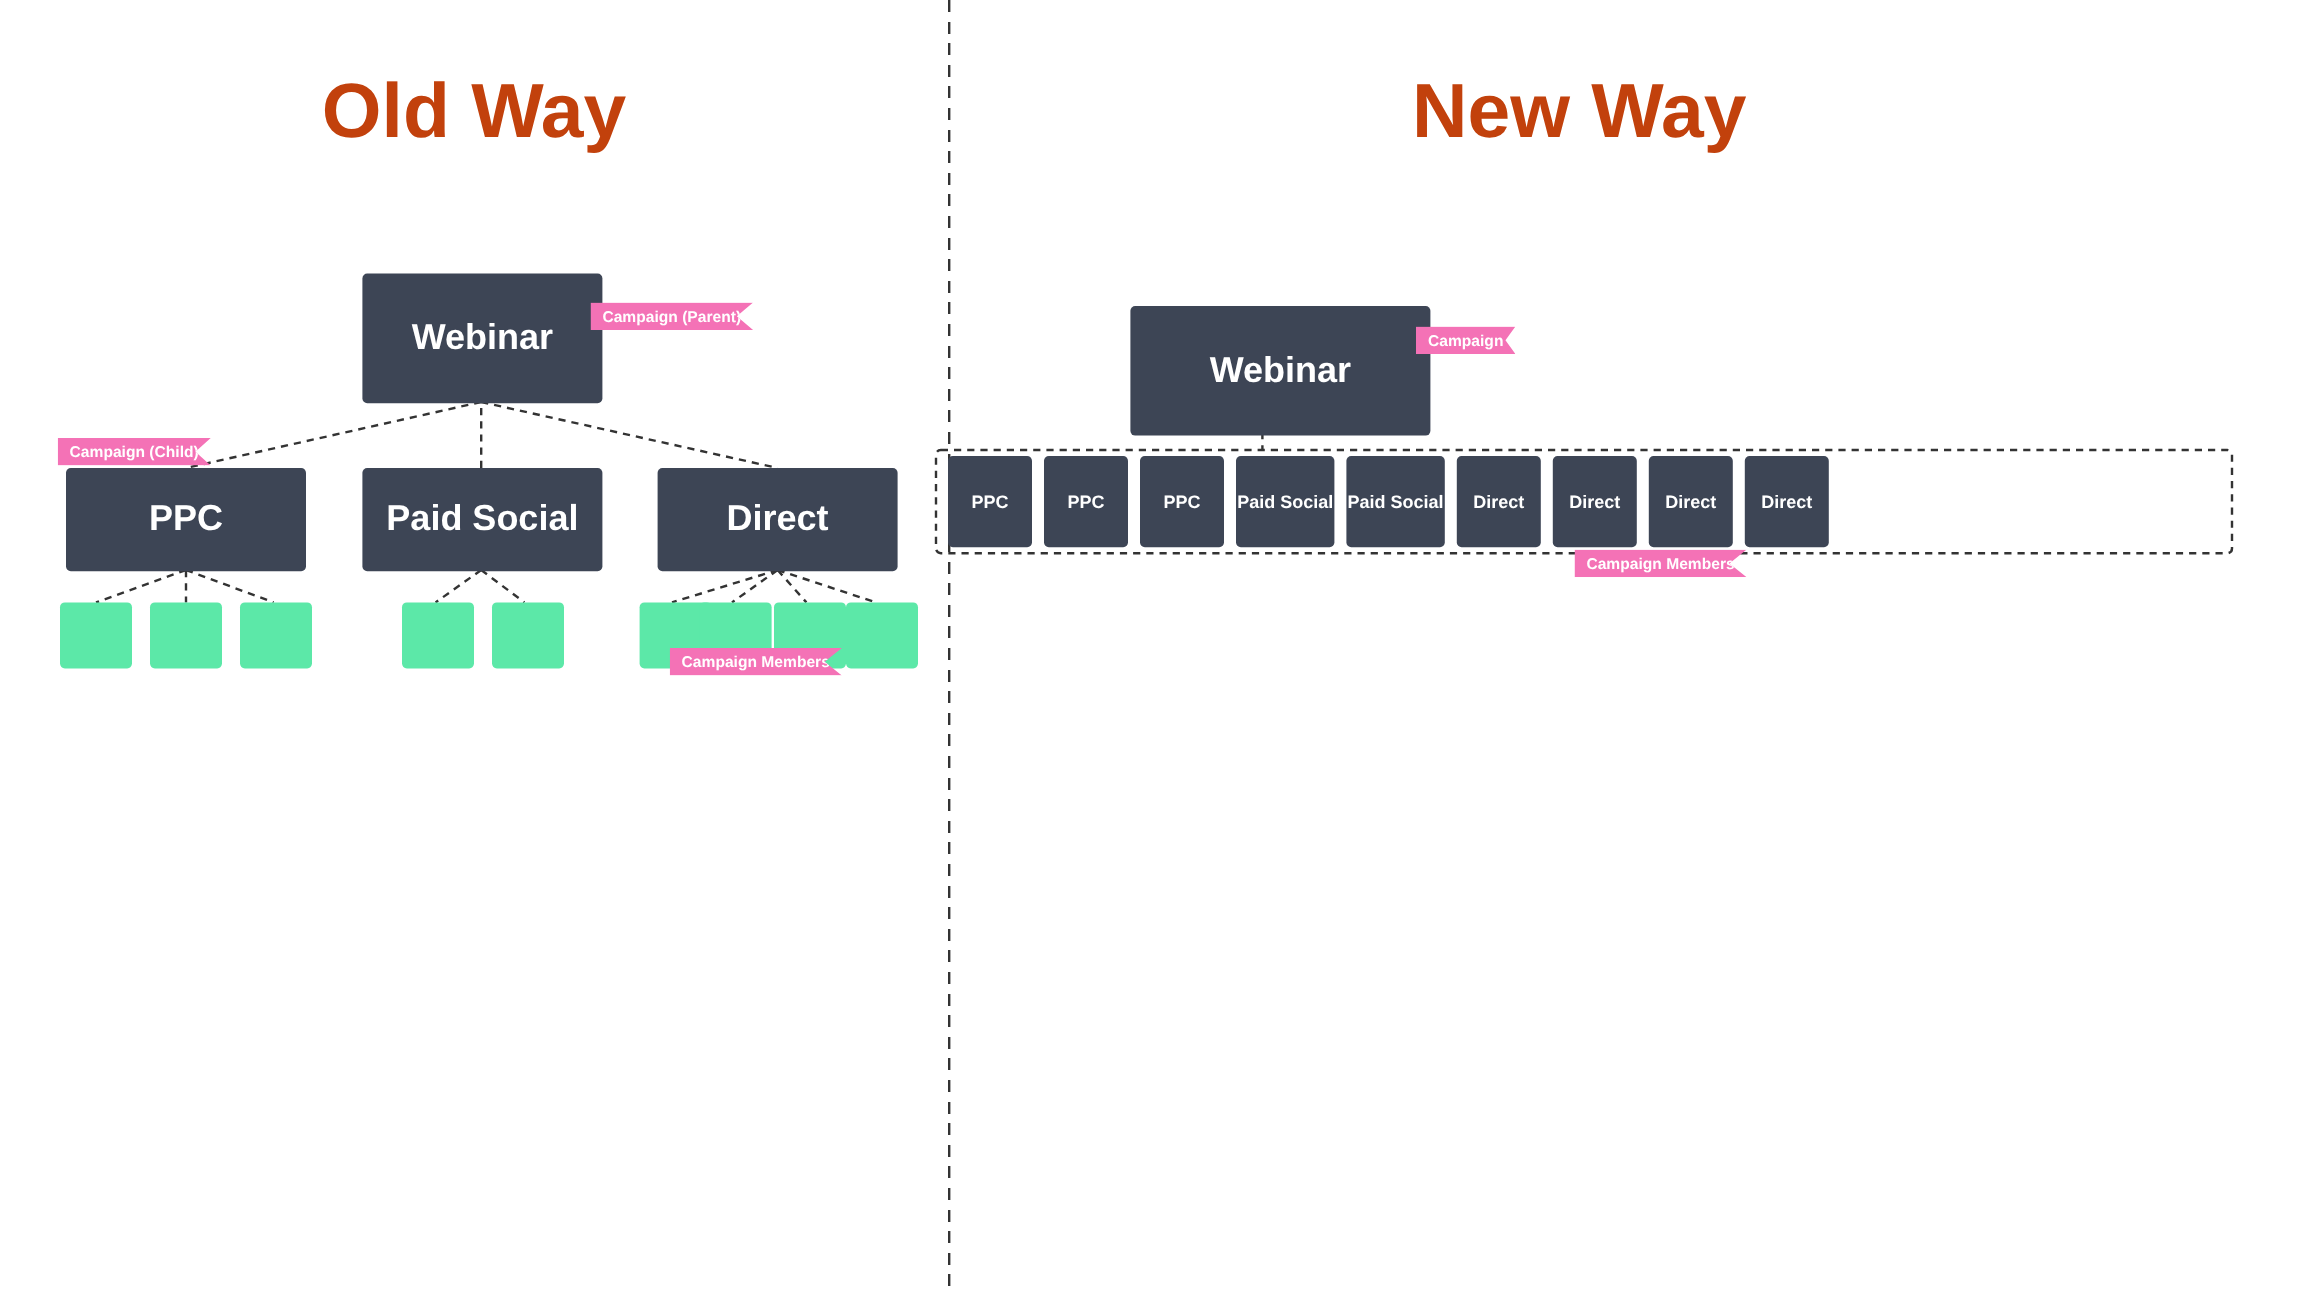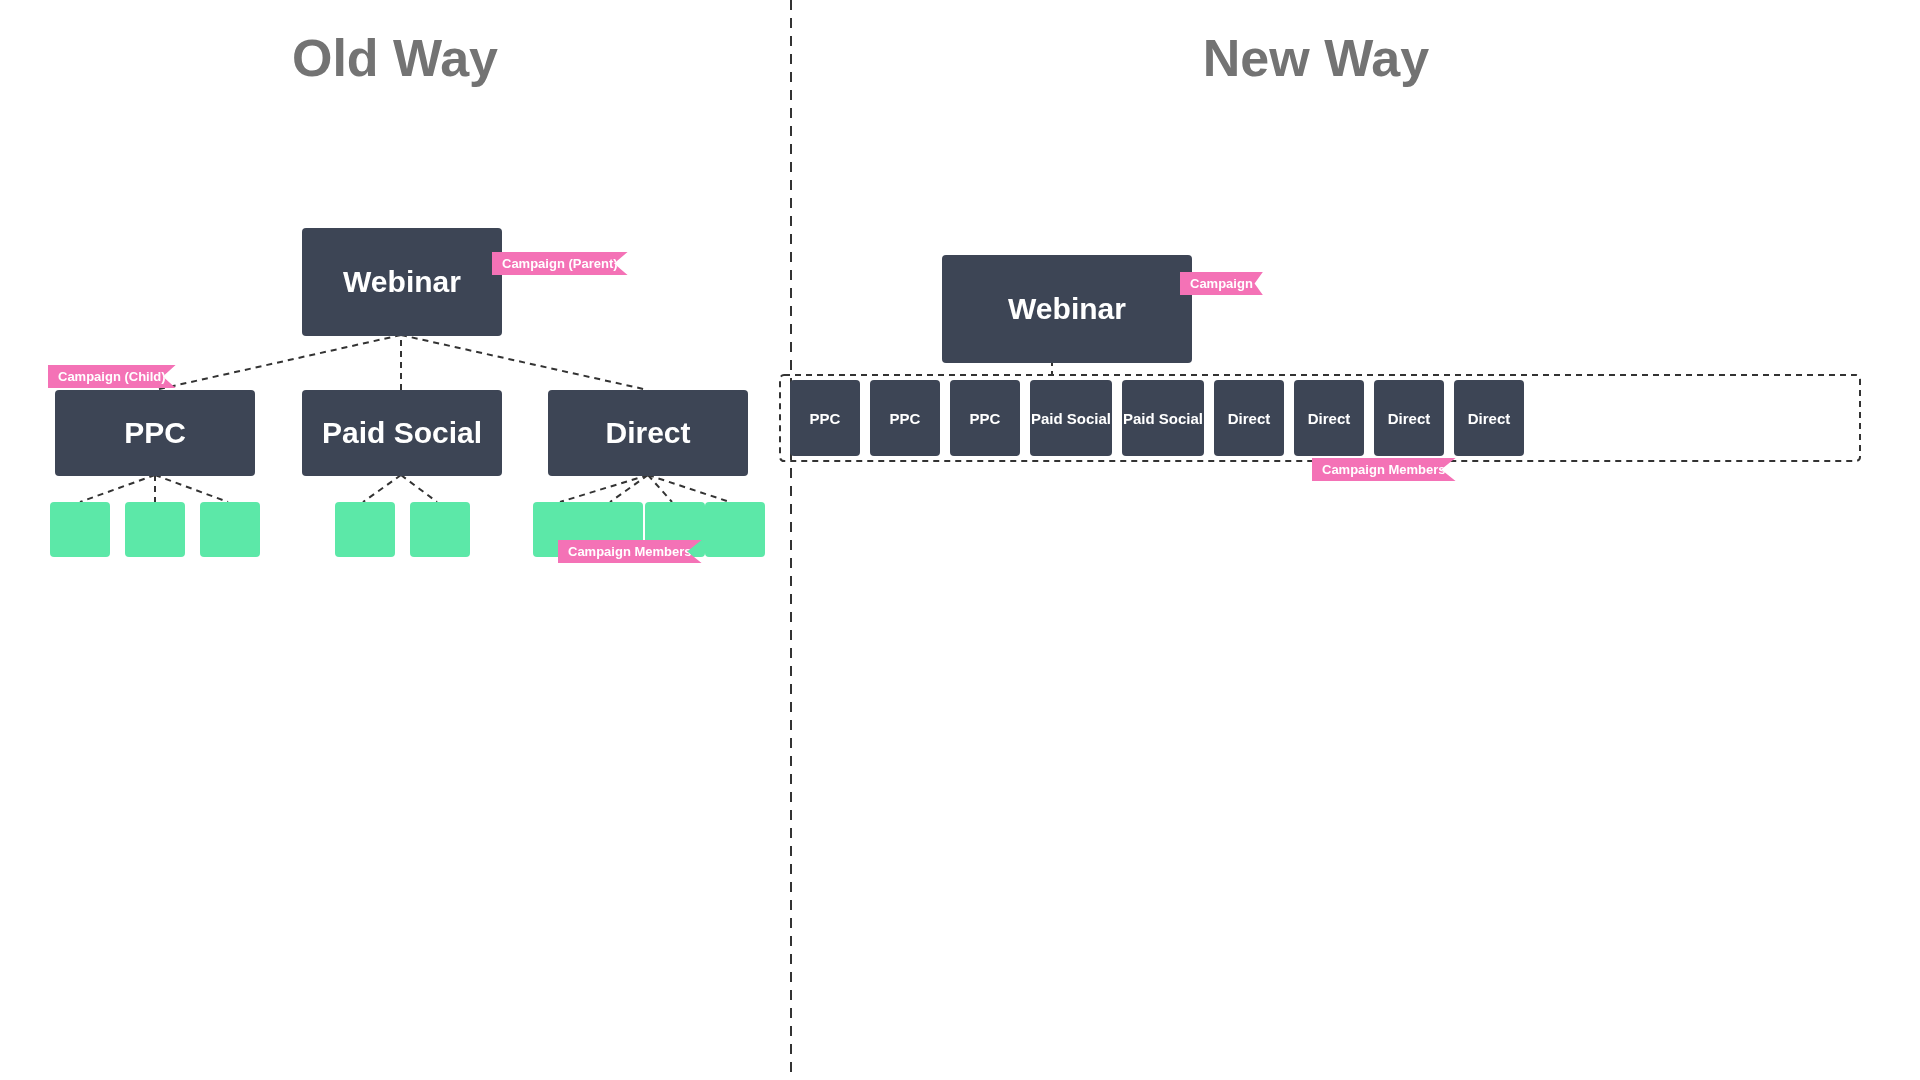--- a/index.html
+++ b/index.html
@@ -37,25 +37,25 @@
     }
     .section-right {
       position: absolute;
       left: 752px; top: 0;
       width: 1128px;
       height: 1080px;
     }
 
     
     .section-title {
-      font-size: 52px;
+      font-size: 64px;
       font-weight: 900;
-      color: #737373;
+      color: #c2410c;
       text-align: center;
-      padding-top: 28px;
+      padding-top: 55px;
     }
 
     
     .dark-box {
       background: #3d4555;
       color: #fff;
       font-size: 30px;
       font-weight: 700;
       display: flex;
       align-items: center;

